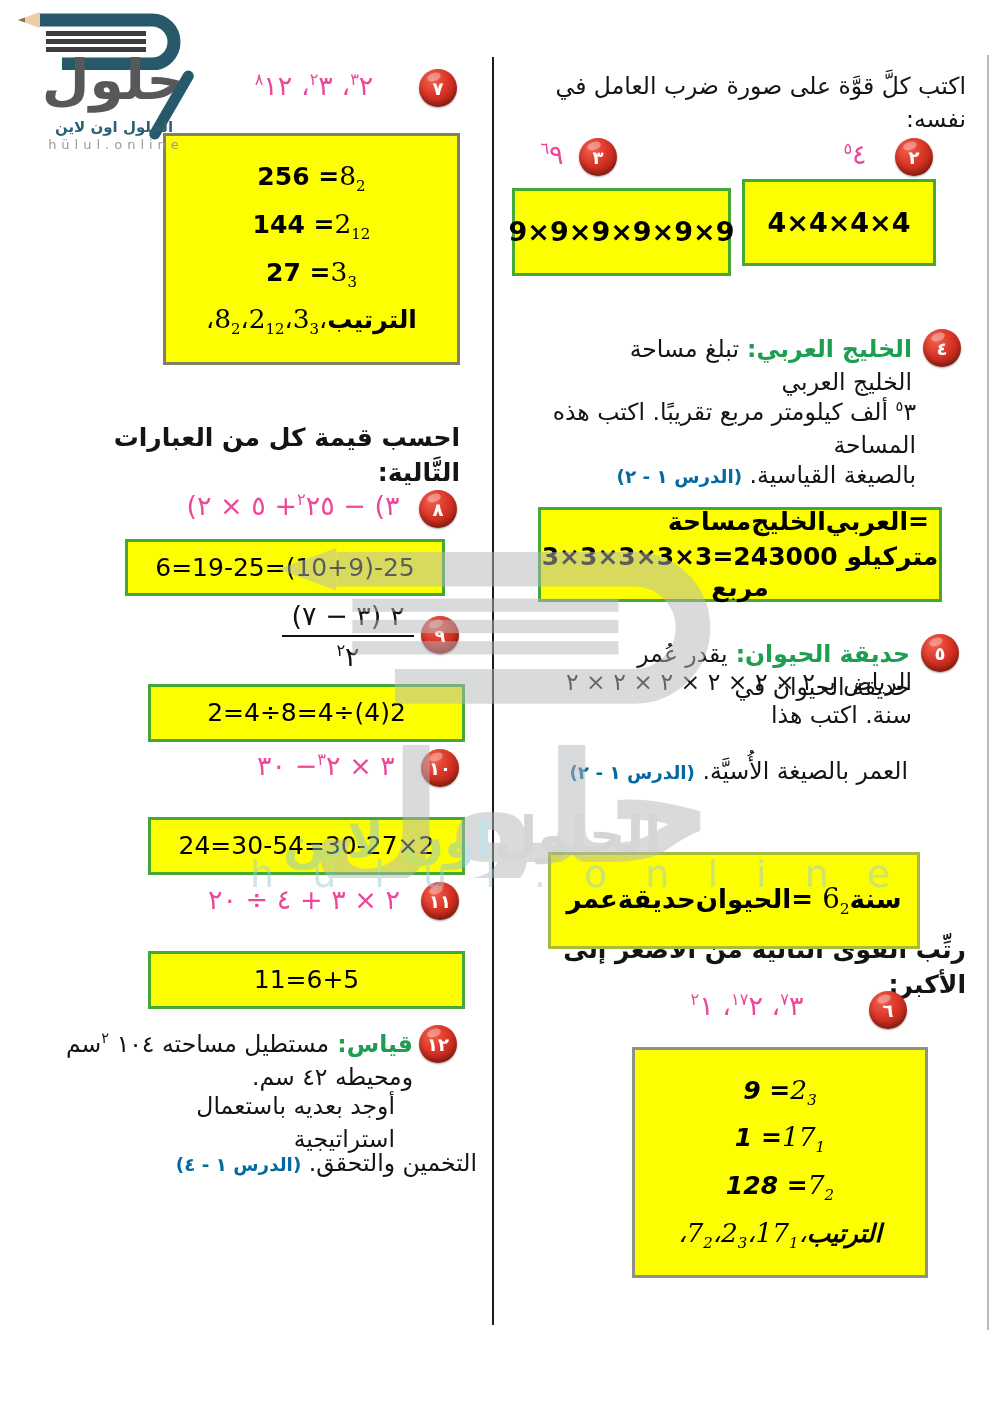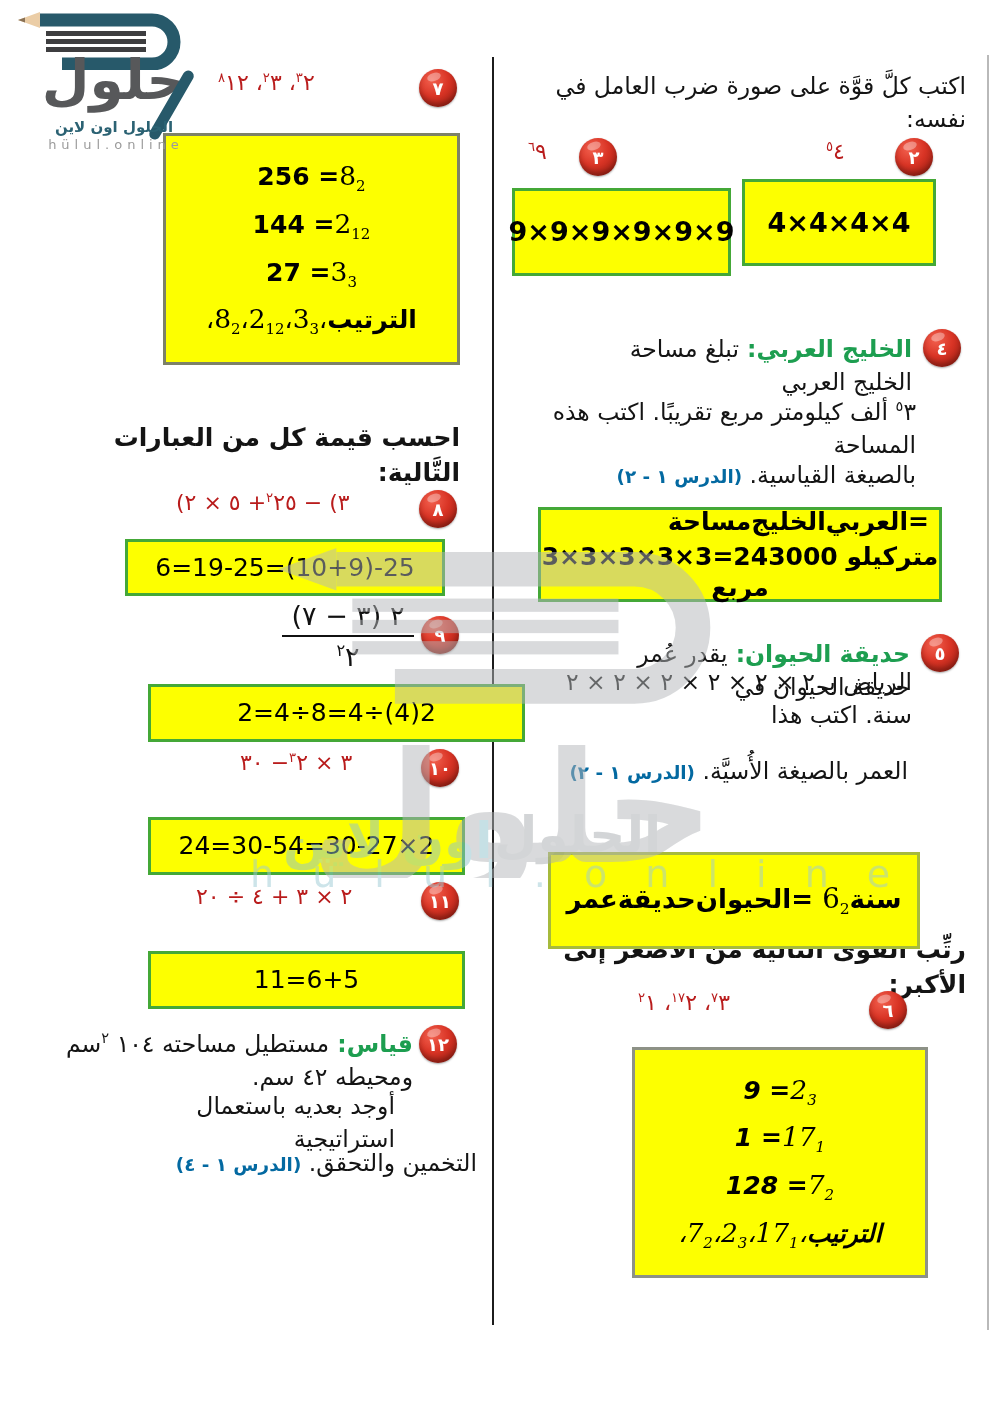--- a/index.html
+++ b/index.html
@@ -24,21 +24,21 @@
   .ybox.b-yg{border-color:#a6ba3c;}
   .bline{direction:ltr;text-align:center;font-size:25px;color:#000000;line-height:1.25;
          font-family:"DejaVu Sans",sans-serif;}
   .bline .bb{font-weight:700;}
   .bline .mbase,.expr .mbase{font-family:"DejaVu Serif",serif;font-weight:400;font-size:1.06em;}
   .bline sub{font-family:"DejaVu Serif",serif;font-size:.6em;}
   .bline.w100{width:100%;}
   .bline.right{text-align:right;padding-right:10px;box-sizing:border-box;}
   .ltr-row .ib{display:inline-block;}
   
-  .expr{position:absolute;direction:ltr;text-align:left;font-size:22px;color:#b91c1c;z-index:4;
+  .expr{position:absolute;direction:ltr;text-align:center;font-size:27px;color:#ec4899;z-index:4;
         font-family:"DejaVu Sans",sans-serif;}
   .expr sup{font-size:.6em;}
   
   .aline{position:absolute;direction:rtl;text-align:right;font-size:23.5px;color:#141414;
          line-height:1.4;z-index:4;font-family:"DejaVu Sans",sans-serif;}
   .aline .g{color:#1d9e50;font-weight:700;}
   .aline .r{color:#0369a1;font-weight:700;font-size:.78em;}
   .aline .chip{display:inline-block;direction:ltr;}
   .aline .chip sup{font-size:.62em;}
   .hd{font-weight:700;font-size:25px;}
@@ -150,21 +150,21 @@
     <div class="bline ltr-row"><span>6=19-25=(10+9)-25</span></div>
   </div>
 
   <div class="pnum" style="left:421px;top:616px;">٩</div>
   <div class="frac ltr-row" style="left:278px;top:600px;width:140px;">
     <div><span class="ib">(٣ − ٧) ٢</span></div>
     <div class="fbar" style="width:132px;"></div>
     <div><sup>٢</sup><span class="ib">٢</span></div>
   </div>
 
-  <div class="ybox" style="left:148px;top:684px;width:377px;height:58px;">
+  <div class="ybox" style="left:148px;top:684px;width:317px;height:58px;">
     <div class="bline ltr-row"><span>2=4÷8=4÷(4)2</span></div>
   </div>
 
   <div class="pnum" style="left:421px;top:749px;">١٠</div>
   <div class="expr ltr-row" style="left:240px;top:750px;width:172px;"><span class="ib">٣٠ − </span><sup>٣</sup><span class="ib">٣ × ٢</span></div>
 
   <div class="ybox" style="left:148px;top:817px;width:317px;height:58px;">
     <div class="bline ltr-row"><span>24=30-54=30-27×2</span></div>
   </div>
 

